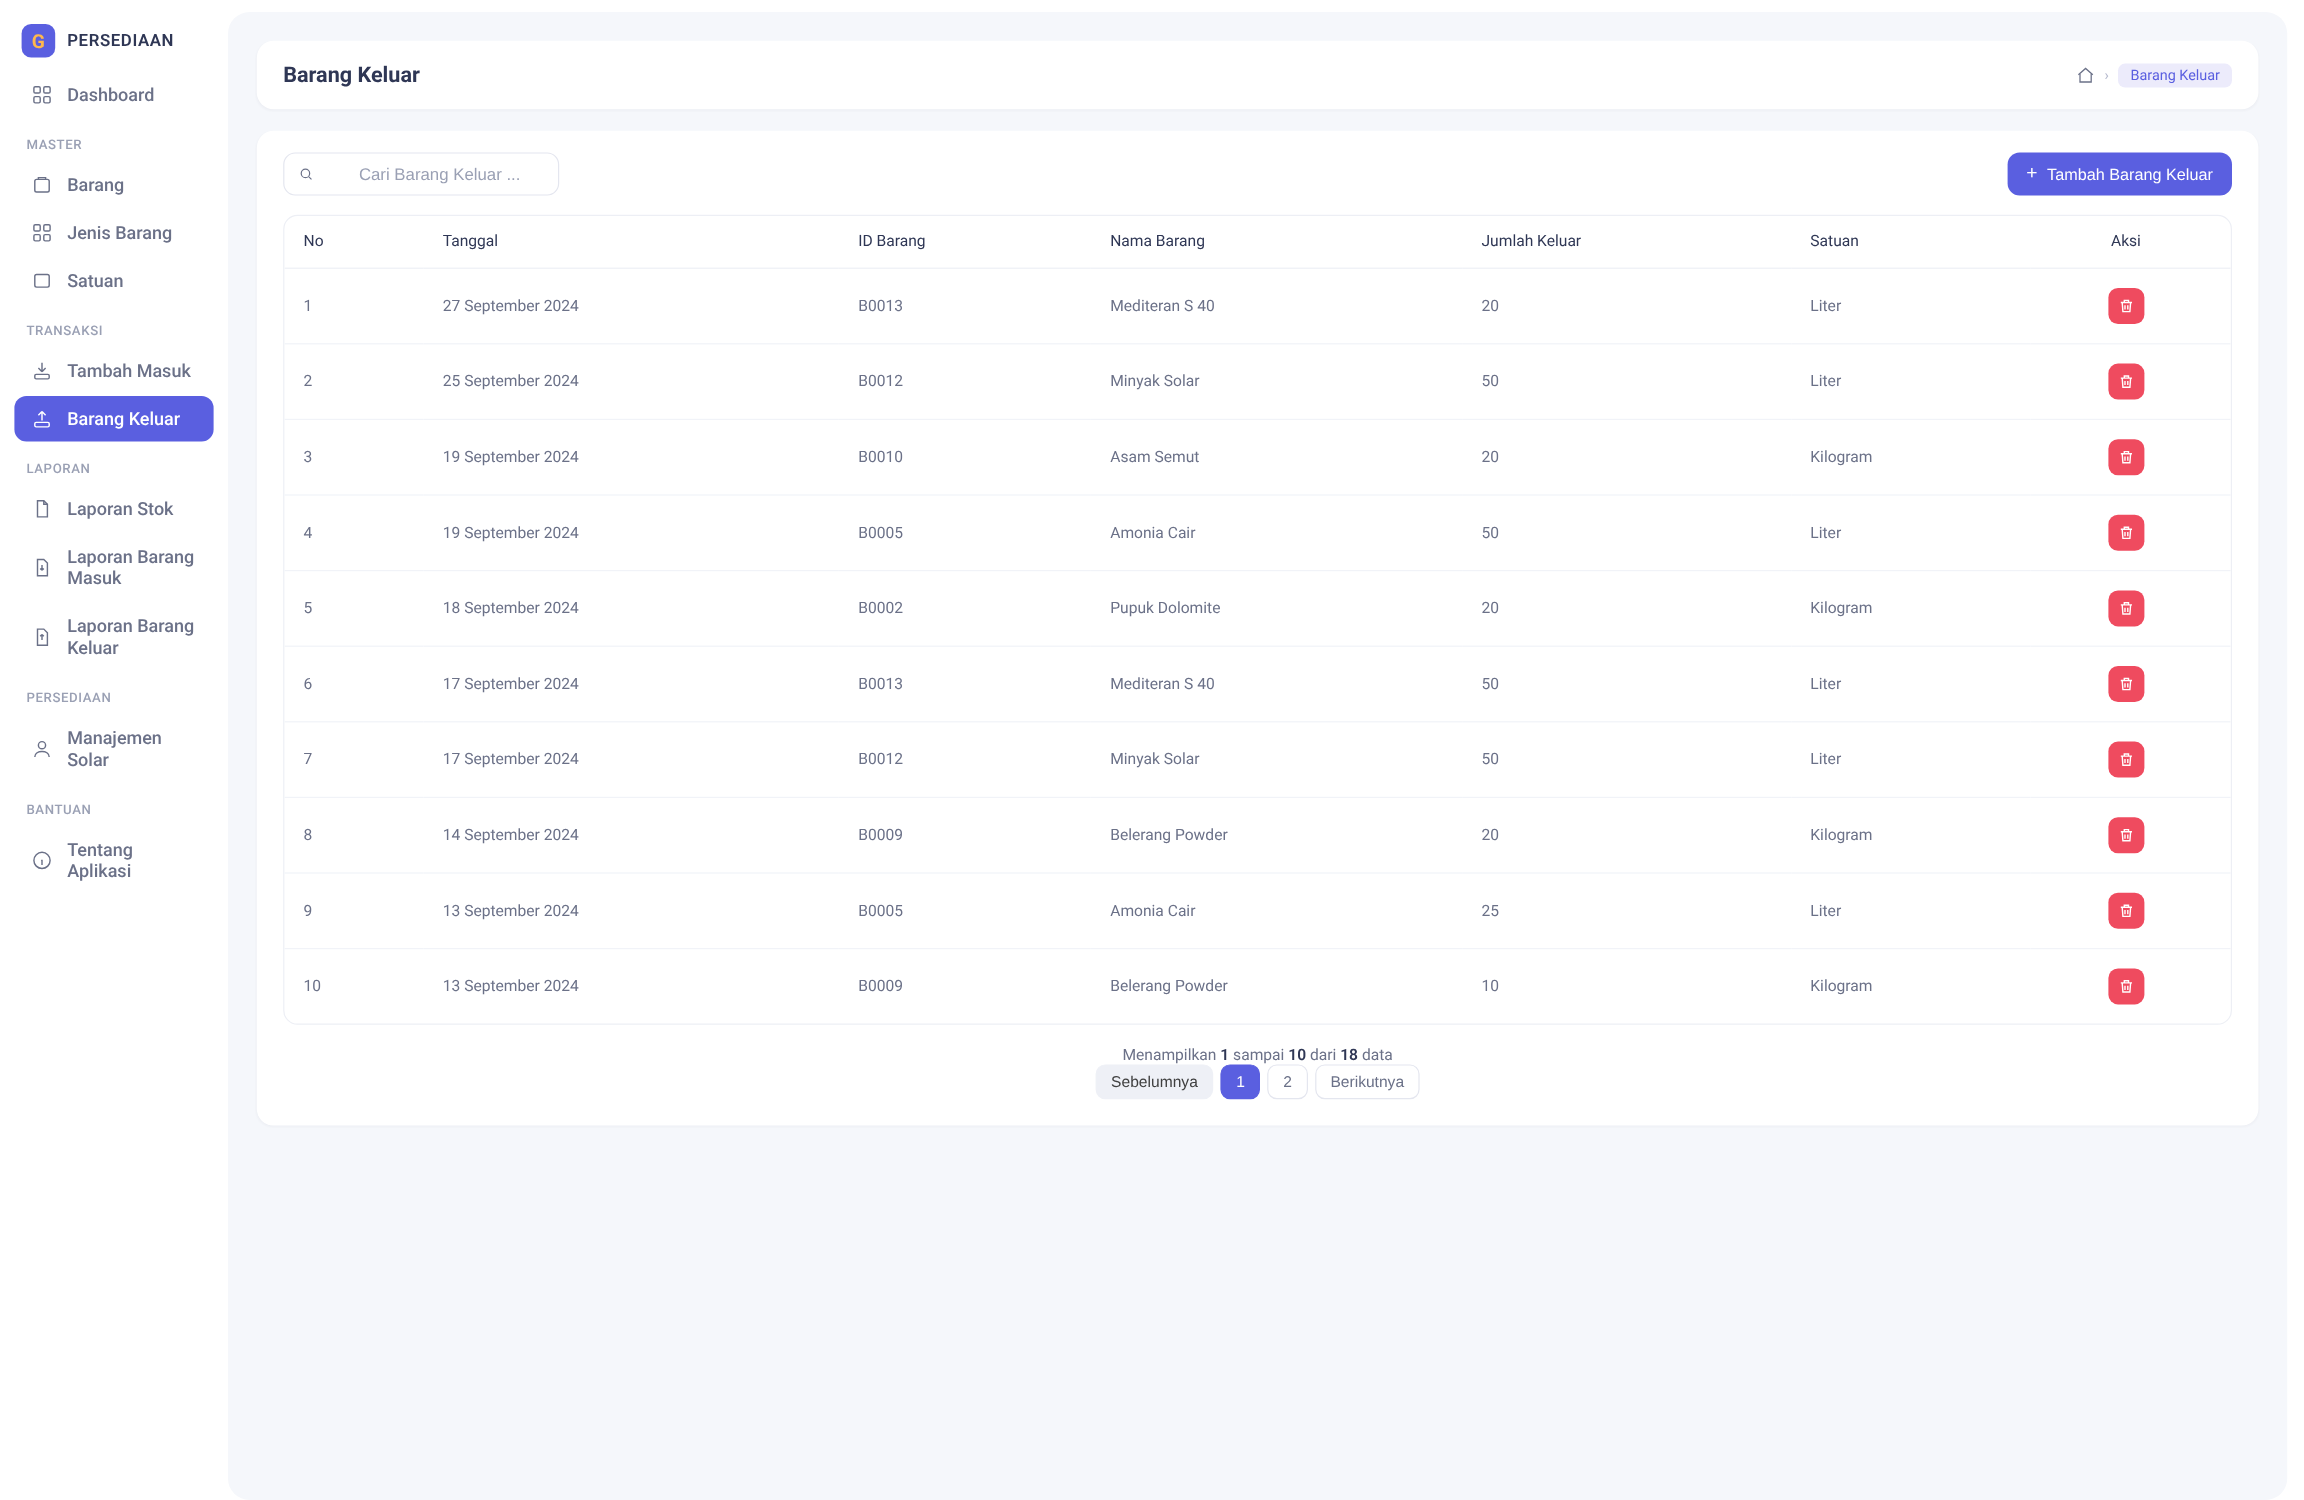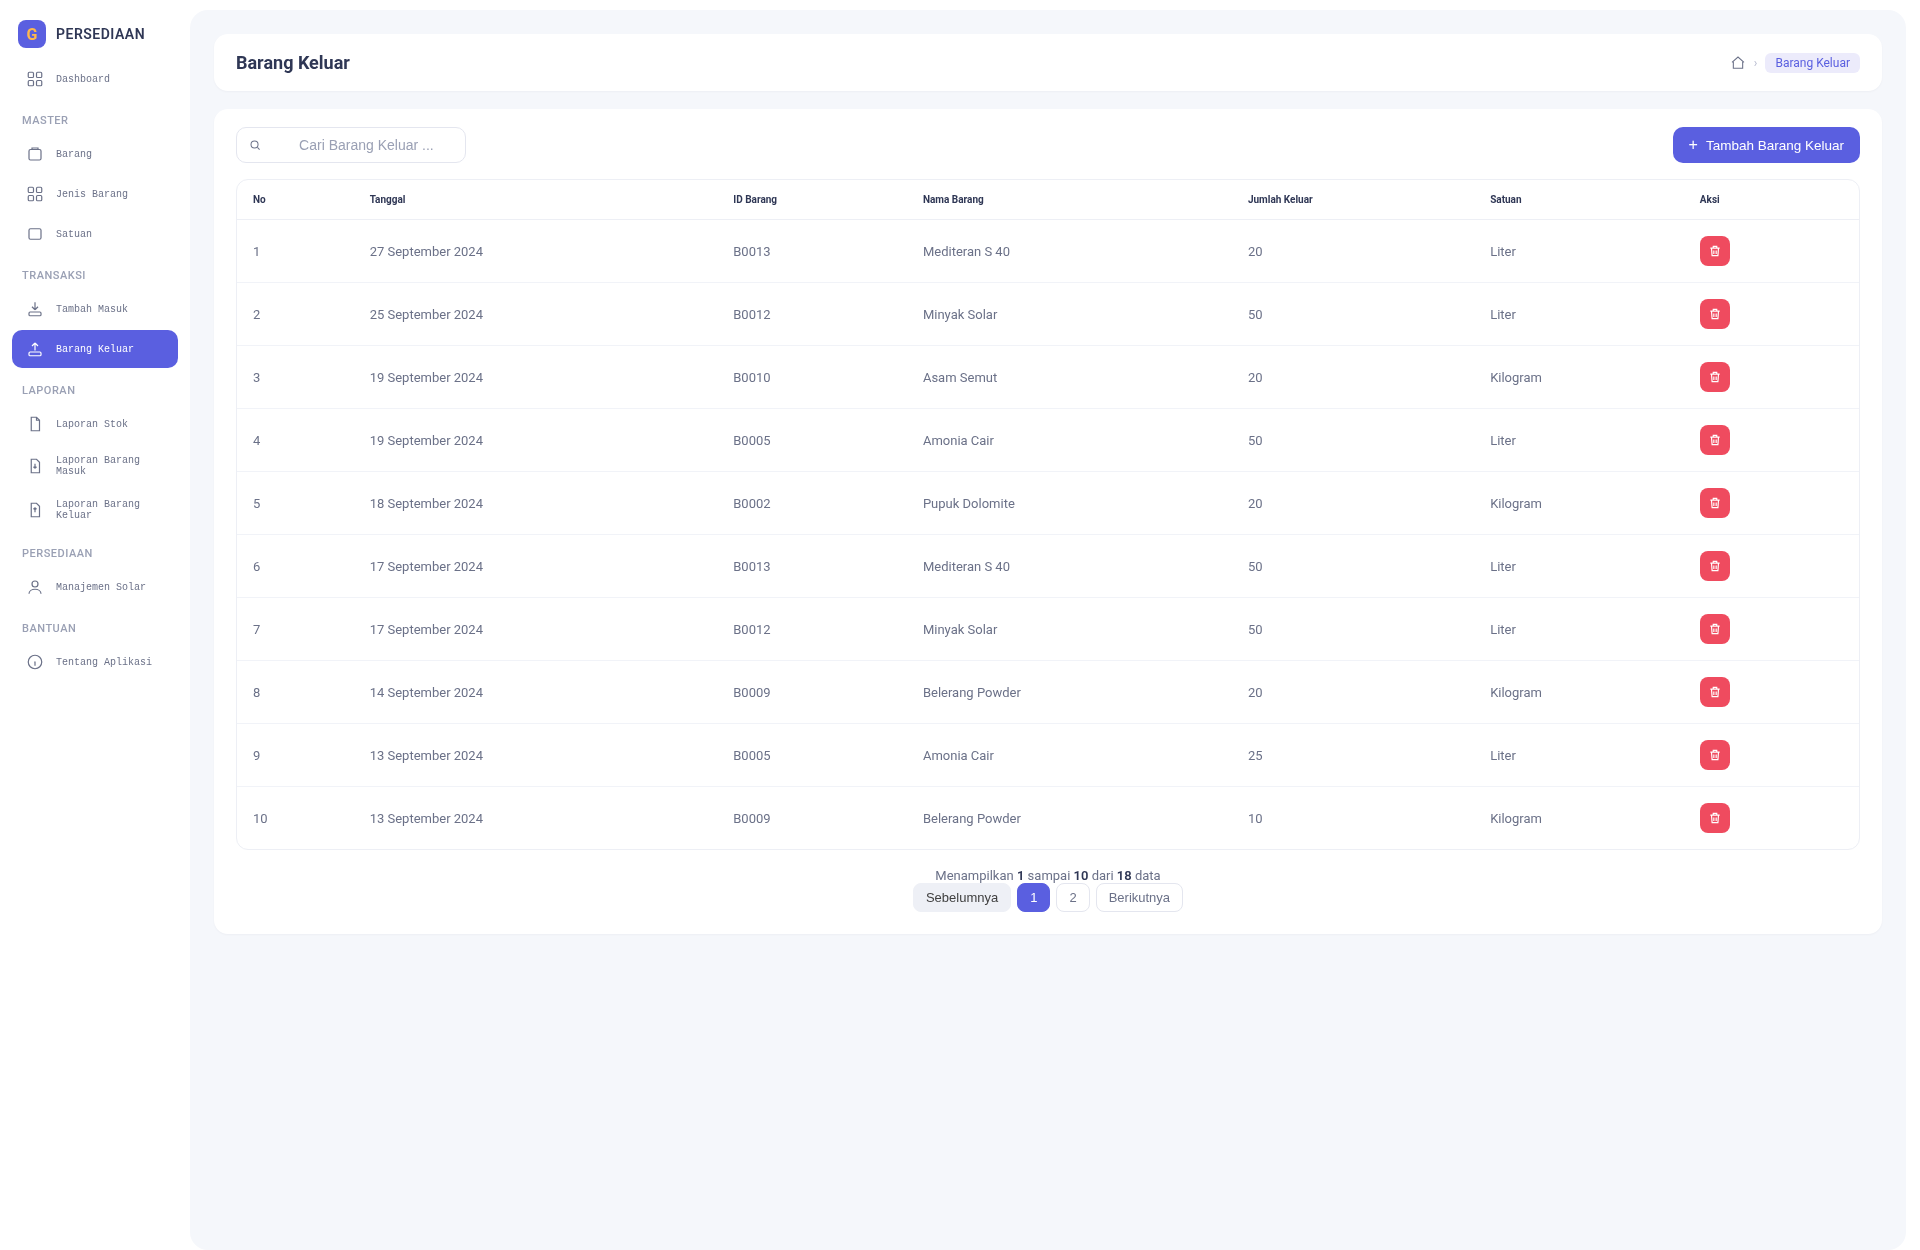--- a/index.html
+++ b/index.html
@@ -29,21 +29,21 @@
     }
     .nav-item {
       display: flex; align-items: center; gap: 12px;
       padding: 10px 14px; border-radius: 10px;
       color: #6b7188; cursor: pointer;
       margin: 2px 4px;
     }
     .nav-item.active { background: #5a5fe0; color: #fff; }
     .nav-icon { width: 18px; height: 18px; display:flex; align-items:center; justify-content:center; }
     .nav-icon svg { width:18px; height:18px; stroke: currentColor; fill:none; stroke-width:1.6; }
-    .nav-label { font-size: 10px; font-weight: 500; font-family: Liberation Mono, monospace; }
+    .nav-label { font-size: 15px; font-weight: 500; }
 
     .main { flex: 1; background: #fff; display:flex; flex-direction:column; }
     .topbar {
       display: flex; align-items: center; justify-content: space-between;
       padding: 14px 30px 6px 10px;
     }
     .hamburger { width:24px; height:24px; display:flex; align-items:center; justify-content:center; cursor:pointer; color:#6b7188; }
     .hamburger svg { width:20px; height:20px; stroke:currentColor; stroke-width:1.6; fill:none; }
     .user-area { display:flex; align-items:center; gap:10px; }
     .avatar {
@@ -93,28 +93,28 @@
     .search-box svg { width:16px; height:16px; stroke:#6b7188; fill:none; stroke-width:2;}
     .btn-primary {
       background:#5a5fe0; color:#fff; border:none; border-radius:10px;
       padding:10px 16px; font-size:13.5px; font-weight:500; cursor:pointer;
       display:flex; align-items:center; gap:8px;
     }
     .btn-primary .plus { font-size:16px; line-height:1; }
 
     table { width:100%; border-collapse:collapse; }
     thead th {
-      text-align:left; font-size:10px; font-weight:700; color:#2f3755;
+      text-align:left; font-size:13px; font-weight:400; color:#2f3755;
       padding:14px 16px; border-bottom:1px solid #edeff5;
     }
     tbody td {
       font-size:13px; color:#6b7188; padding:16px 16px; border-bottom:1px solid #f1f3f8;
     }
     tbody tr:last-child td { border-bottom:none; }
-    .th-aksi, .td-aksi { text-align:left; padding-right:24px; }
+    .th-aksi, .td-aksi { text-align:center; padding-right:24px; }
     .btn-del {
       width:30px; height:30px; border-radius:8px; background:#ef4b5f; border:none;
       display:inline-flex; align-items:center; justify-content:center; cursor:pointer;
     }
     .btn-del svg { width:14px; height:14px; stroke:#fff; fill:none; stroke-width:2; }
     .table-wrap { border:1px solid #edeff5; border-radius:12px; overflow:hidden; }
 
     .table-footer {
       display:flex; align-items:center; justify-content:space-between;
       margin-top:18px; font-size:13px; color:#6b7188;flex-direction:column;

